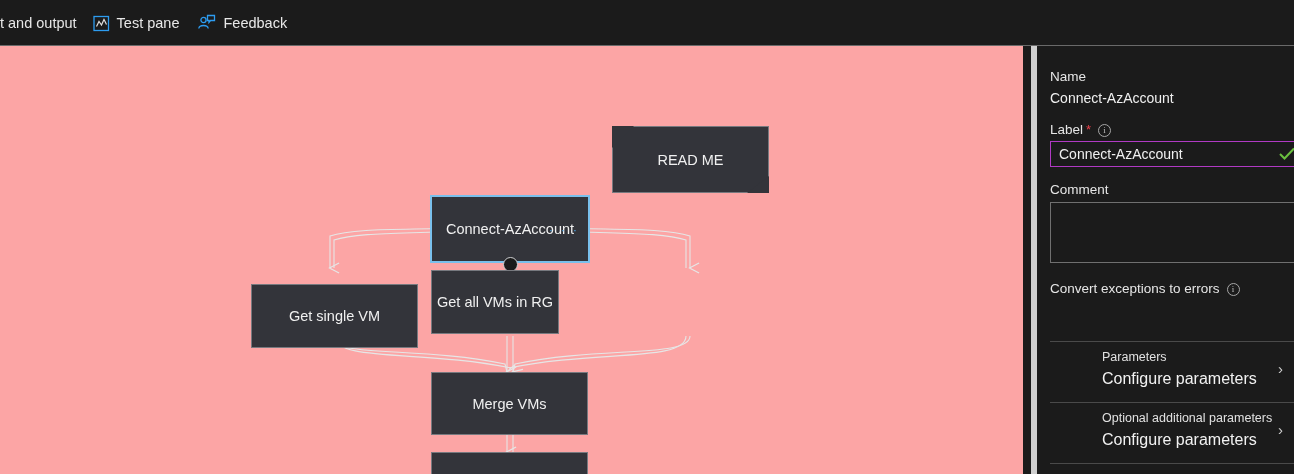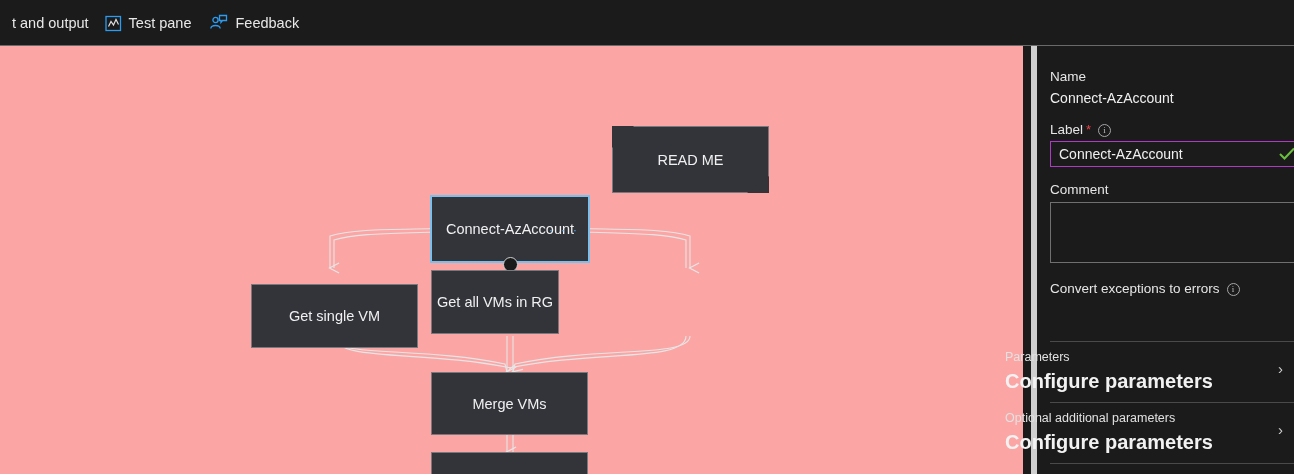--- a/index.html
+++ b/index.html
@@ -19,21 +19,21 @@
   }
   .toolbar-sep {
     position: absolute; left: 0; top: 45px; width: 1294px; height: 1px;
     background: #6a6a6a;
   }
   .tb-item {
     display: flex; align-items: center; height: 46px;
     color: #e8e8e8; font-size: 14.5px; cursor: pointer;
     white-space: nowrap;
   }
-  .tb-partial { padding-left: 12px; margin-right: 16px; }
+  .tb-partial { padding-left: 0px; margin-right: 16px; }
   .tb-item .ico { display: inline-flex; margin-right: 7px; }
   .tb-gap { width: 18px; }
 
   
   .canvas {
     position: absolute; left: 0; top: 46px;
     width: 1030px; height: 428px;
     background: #fca5a5; overflow: hidden;
   }
   .edges { position: absolute; left:0; top:0; width: 1030px; height: 428px; }
@@ -133,23 +133,23 @@
   .toggle-opt {
     flex: 1; display: flex; align-items: center; justify-content: center;
     font-size: 13.5px; color: #3aa0e8; border-radius: 13px;
   }
   .toggle-opt.on { background: #2d9cf0; color: #ffffff; }
 
   .hr {
     position: absolute; left: 1050px; width: 244px; height: 1px;
     background: #4a4a4a;
   }
-  .row-section { position: absolute; left: 1005px; }
+  .row-section { position: absolute; left: 1102px; }
   .row-title { color: #e1e1e1; font-size: 12.5px; }
-  .row-link  { color: #f2f2f2; font-size: 20px; margin-top: 6px; cursor: pointer; font-weight: bold; }
+  .row-link  { color: #f2f2f2; font-size: 16px; margin-top: 6px; cursor: pointer; }
   .chev {
     position: absolute; color: #cfcfcf; font-size: 15px;
     font-family: "Liberation Sans", sans-serif; cursor: pointer;
   }
 </style>
 </head>
 <body>
 
 <div id="app">
 

